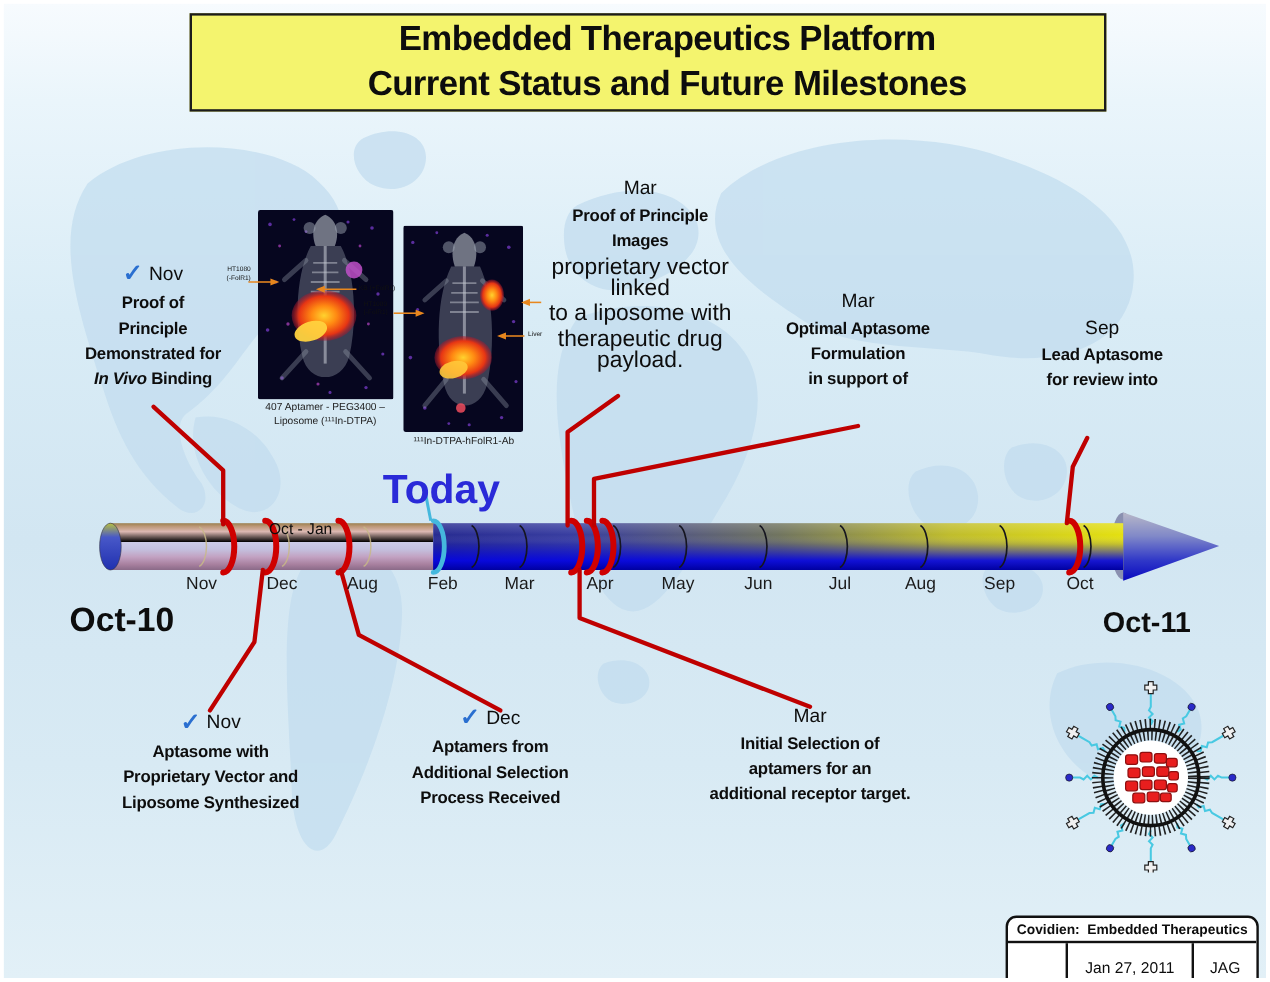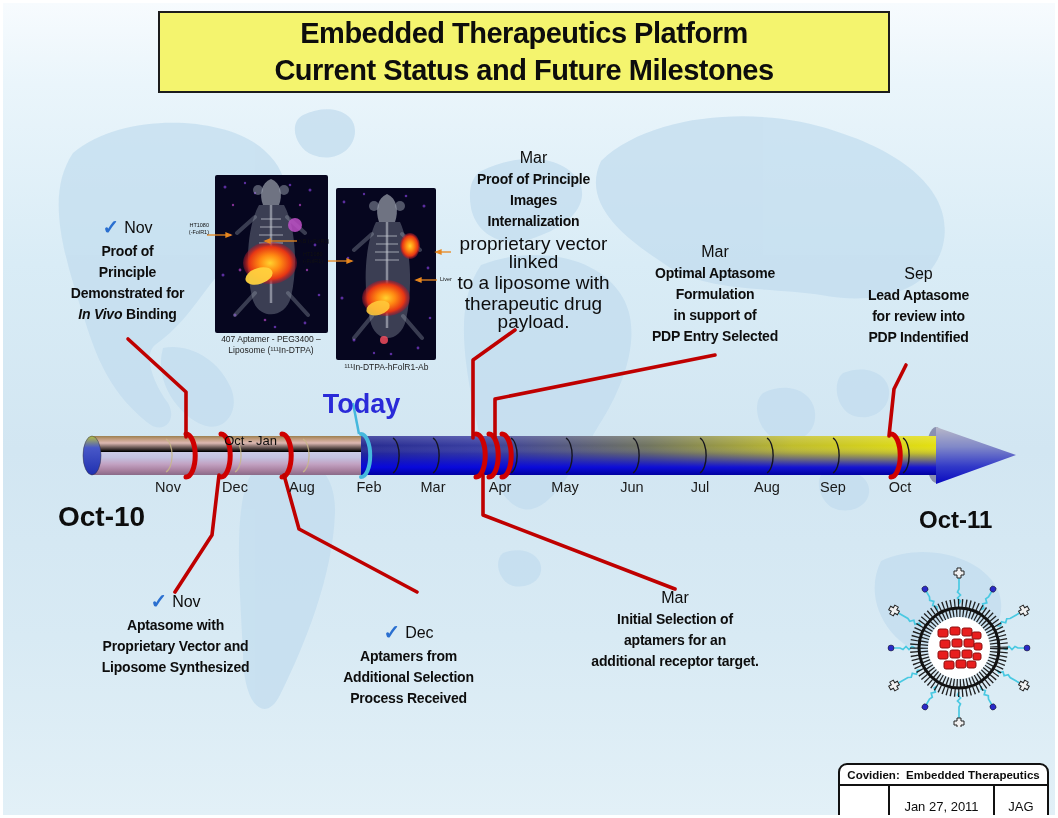--- a/index.html
+++ b/index.html
@@ -19,21 +19,21 @@
     text-align:center;font-weight:800;font-size:29px;line-height:37px;letter-spacing:-0.5px;
   }
   .callout{position:absolute;text-align:center;z-index:4;}
   .callout .month{font-size:16px;font-weight:400;margin-bottom:2px;}
   .callout .line{font-weight:700;font-size:14px;line-height:21px;letter-spacing:-0.2px;}
   .callout .sub{font-size:19px;line-height:18px;font-weight:400;margin-top:3px;}
   .check{color:#2a6fd0;font-weight:700;font-size:20px;margin-right:5px;vertical-align:-1px;}
   .ital{font-style:italic;}
   .month-tick{position:absolute;top:476px;transform:translateX(-50%);font-size:14.5px;color:#1a1a1a;z-index:4;}
   .range-label{position:absolute;left:205px;top:430px;width:85px;text-align:center;font-size:13px;z-index:4;}
-  .today{position:absolute;left:316px;top:386px;width:85px;text-align:center;font-weight:800;font-size:27px;z-index:4;}
+  .today{position:absolute;left:316px;top:386px;width:85px;text-align:center;font-weight:800;font-size:34px;z-index:4;}
   .end-label{position:absolute;font-weight:800;z-index:4;}
   .cap{position:absolute;text-align:center;font-size:8.5px;line-height:11px;z-index:4;color:#222;}
   .tiny{position:absolute;font-size:5.5px;line-height:6.5px;z-index:4;color:#111;}
   .footer{
     position:absolute;left:835px;top:760px;width:211px;background:#fff;border:2px solid #111;
     border-radius:9px;overflow:hidden;z-index:4;box-sizing:border-box;
   }
   .f-row1{border-bottom:2px solid #111;text-align:center;font-weight:700;font-size:11.5px;padding:4px 2px 3px 2px;}
   .f-row2{display:flex;height:40px;}
   .f-cell{display:flex;align-items:center;justify-content:center;box-sizing:border-box;}
@@ -57,21 +57,21 @@
       <path d="M478,262 C530,242 592,252 617,290 C642,326 622,382 596,422 C570,466 546,512 520,506 C494,500 480,452 470,402 C460,350 453,298 478,262 Z"></path>
       <path d="M598,158 C650,108 762,103 832,128 C902,150 952,190 940,242 C928,292 868,302 818,292 C768,284 700,290 660,260 C620,234 578,200 598,158 Z"></path>
       <path d="M760,390 C785,378 810,388 812,410 C814,432 792,444 772,436 C755,428 748,400 760,390 Z"></path>
       <path d="M840,370 C865,360 888,372 886,392 C884,412 860,420 845,410 C832,400 830,378 840,370 Z"></path>
       <path d="M820,470 C845,462 868,472 866,490 C864,506 842,512 828,504 C816,496 812,476 820,470 Z"></path>
       <path d="M878,558 C920,538 982,553 996,590 C1008,626 970,658 928,652 C888,646 858,598 878,558 Z"></path>
       <path d="M500,550 C520,542 540,552 538,568 C536,582 515,588 504,580 C494,572 492,556 500,550 Z"></path>
     </g>
   </svg>
 
-  <div class="title-box" style="background:#f4f46e;">
+  <div class="title-box" style="background:#f4f46e;padding-left:32px;">
     <div>Embedded Therapeutics Platform</div>
     <div>Current Status and Future Milestones</div>
   </div>
 
   <div class="petimg" style="left:212px;top:172px;width:113px;height:158px;">
     <svg width="113" height="158" viewBox="0 0 113 158">
       <defs>
         <radialGradient id="hotA" cx="50%" cy="50%" r="55%">
           <stop offset="0" stop-color="#ffd22e"></stop>
             <stop offset="0.35" stop-color="#ff8a12"></stop>
@@ -386,49 +386,46 @@
     <div class="line">Proof of</div>
     <div class="line">Principle</div>
     <div class="line">Demonstrated for</div>
     <div class="line"><span class="ital">In Vivo</span><span> Binding</span></div>
   </div>
 
   <div class="callout" style="left:438px;top:146px;width:185px;">
     <div class="month">Mar</div>
     <div class="line">Proof of Principle</div>
     <div class="line">Images</div>
-    <div class="line">Internalization</div>
     <div class="sub">proprietary vector linked</div>
     <div class="sub">to a liposome with</div>
     <div class="sub">therapeutic drug payload.</div>
   </div>
 
   <div class="callout" style="left:612px;top:240px;width:200px;">
     <div class="month">Mar</div>
     <div class="line">Optimal Aptasome</div>
     <div class="line">Formulation</div>
     <div class="line">in support of</div>
-    <div class="line">PDP Entry Selected</div>
   </div>
 
   <div class="callout" style="left:823px;top:262px;width:185px;">
     <div class="month">Sep</div>
     <div class="line">Lead Aptasome</div>
     <div class="line">for review into</div>
-    <div class="line">PDP Indentified</div>
   </div>
 
   <div class="callout" style="left:60px;top:586px;width:225px;">
     <div class="month"><span class="check">✓</span><span>Nov</span></div>
     <div class="line">Aptasome with</div>
     <div class="line">Proprietary Vector and</div>
     <div class="line">Liposome Synthesized</div>
   </div>
 
-  <div class="callout" style="left:298px;top:617px;width:215px;">
+  <div class="callout" style="left:298px;top:582px;width:215px;">
     <div class="month"><span class="check">✓</span><span>Dec</span></div>
     <div class="line">Aptamers from</div>
     <div class="line">Additional Selection</div>
     <div class="line">Process Received</div>
   </div>
 
   <div class="callout" style="left:557px;top:586px;width:230px;">
     <div class="month">Mar</div>
     <div class="line">Initial Selection of</div>
     <div class="line">aptamers for an</div>

